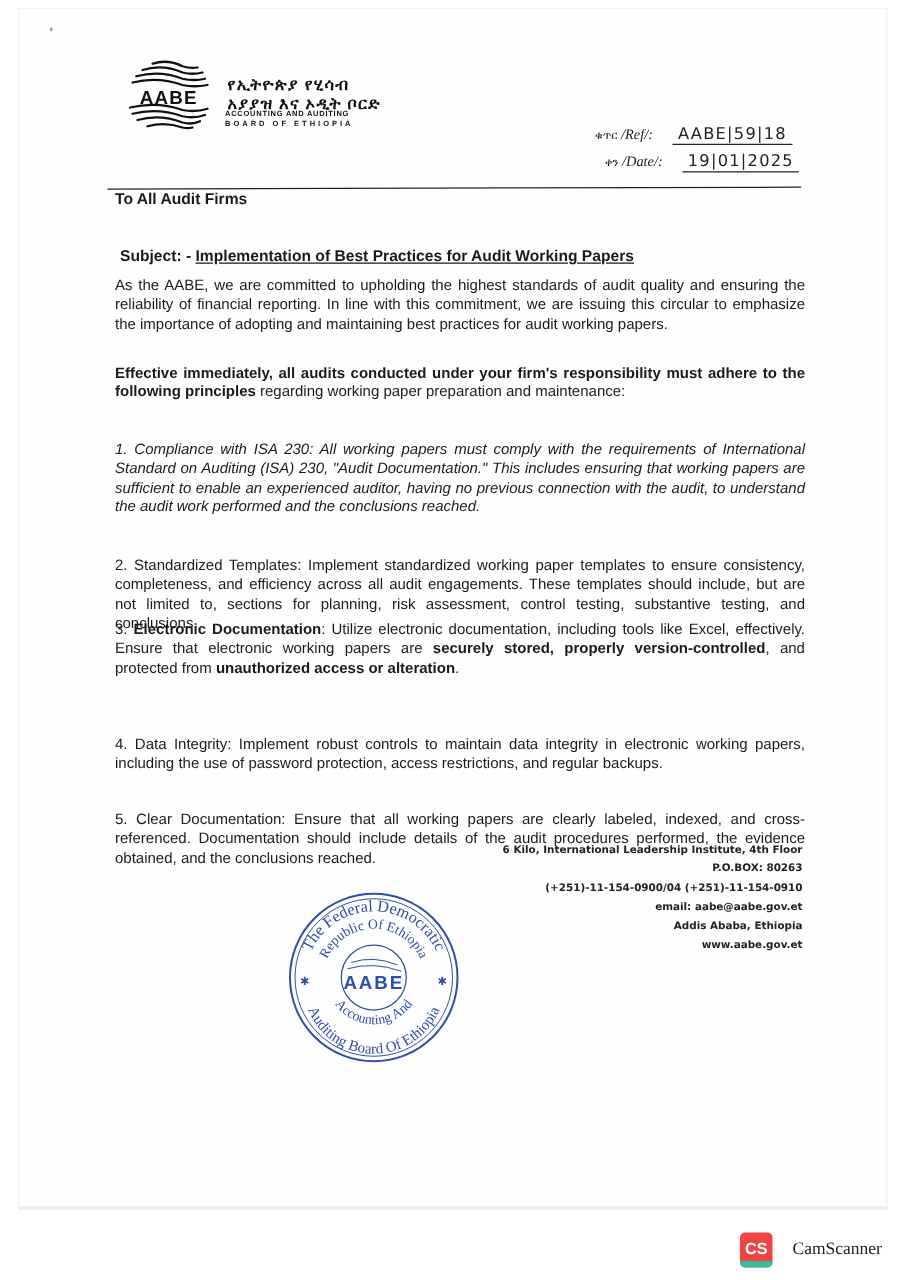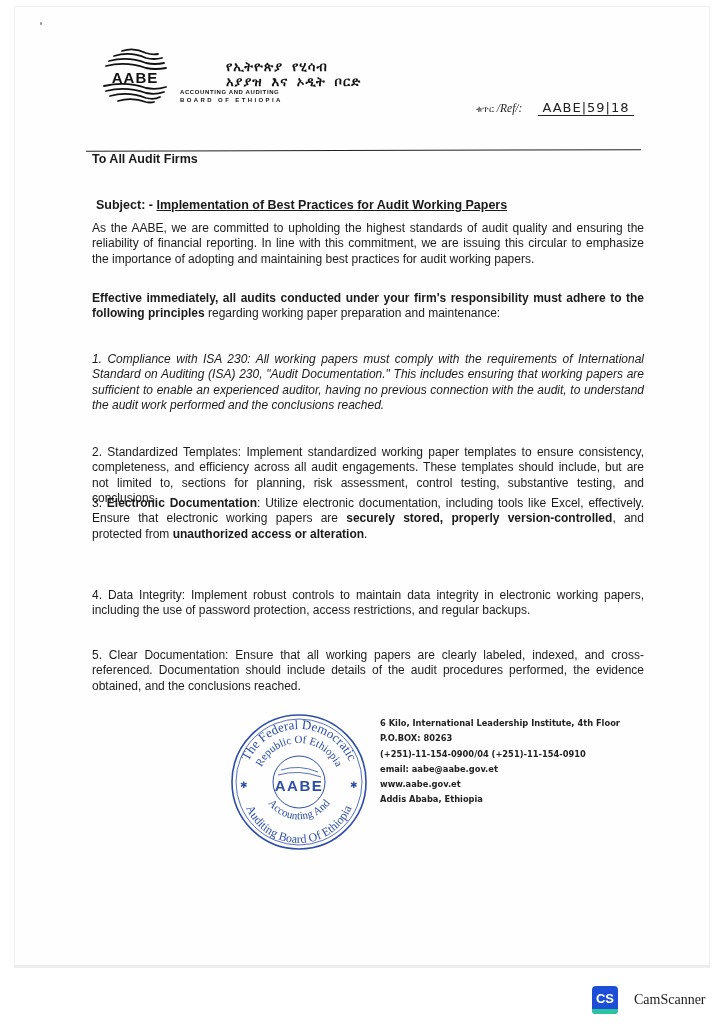--- a/index.html
+++ b/index.html
@@ -11,21 +11,21 @@
   }
   .page {
     position: absolute; left: 14px; top: 6px; width: 696px; height: 962px;
     background: #fefefe;
     box-shadow: inset 0 0 0 1px #f1eef3;
   }
   .dot { position:absolute; width:2px; height:3px; background:#999; border-radius:1px; }
 
   
   .logo-mark { position:absolute; left:100px; top:45px; width:70px; height:60px; }
-  .logo-amharic { position:absolute; left:182px; top:60px; font-family:Liberation Mono, monospace; font-size:13px; font-weight:bold; line-height:15px; color:#111; letter-spacing:1px;margin-left:44px; }
+  .logo-amharic { position:absolute; left:182px; top:60px; font-family:Liberation Sans, sans-serif; font-size:13px; font-weight:bold; line-height:15px; color:#111; letter-spacing:1px; }
   .logo-en { position:absolute; left:180px; top:88px; font-size:6px; font-weight:bold; line-height:8px; color:#111; letter-spacing:0.6px; }
   .logo-en .spaced { letter-spacing:2.4px; }
 
   .ref-block { position:absolute; left:470px; top:100px; width:210px; font-size:11px; }
   .ref-row { position:relative; height:20px; white-space:nowrap; }
   .ref-label { font-family:"Liberation Serif", serif; font-style:italic; font-size:11.5px; }
   .ref-label .am { font-family:"DejaVu Sans", sans-serif; font-style:normal; font-size:9px; }
   .ref-val { font-family:"DejaVu Sans", sans-serif; font-size:13px; color:#222; border-bottom:1px solid #222; padding:0 4px; margin-left:16px; letter-spacing:1px; }
   .ref-row.ref { padding-left:6px; }
   .ref-row.date { padding-left:14px; margin-top:2px; }
@@ -40,29 +40,29 @@
   .p-intro { top:221px; }
   .p-effective { top:291px; }
   .p-item1 { top:352px;font-style:italic; }
   .p-item2 { top:445px; }
   .p-item3 { top:496px; }
   .p-item4 { top:588px; }
   .p-item5 { top:648px; }
   .body-text p { margin:0; }
   b { font-weight:bold; }
 
-  .contact { position:absolute; left:380px; top:716px; width:262px; font-family:"DejaVu Sans", sans-serif; font-size:8.3px; font-weight:bold; line-height:15.3px; color:#222; }
+  .contact { position:absolute; left:380px; top:672px; width:262px; text-align:right; font-family:"DejaVu Sans", sans-serif; font-size:8.3px; font-weight:bold; line-height:15.3px; color:#222; }
   .contact div { white-space:nowrap; }
 
   .stamp { position:absolute; left:226px; top:712px; width:146px; height:140px; }
 
   .scan-edge { position:absolute; left:14px; top:965px; width:696px; height:2px; background:#ececec; }
 
   .camscanner { position:absolute; left:592px; top:986px; display:flex; align-items:center; }
-  .cs-badge { width:26px; height:28px; background:#1d4ed8; border-radius:4px; color:#fff; font-weight:bold; font-size:13px; display:flex; align-items:center; justify-content:center; position:relative; overflow:hidden; }
+  .cs-badge { width:26px; height:28px; background:#ef4444; border-radius:4px; color:#fff; font-weight:bold; font-size:13px; display:flex; align-items:center; justify-content:center; position:relative; overflow:hidden; }
   .cs-badge::after { content:""; position:absolute; left:0; right:0; bottom:0; height:5px; background:#2bc4a0; }
   .cs-badge span { position:relative; top:-2px; }
   .cs-name { font-family:"Liberation Serif", serif; font-size:14px; color:#222; margin-left:16px; }
 </style>
 </head>
 <body>
 
 <div class="page"></div>
 <div class="dot" style="left:40px;top:22px;"></div>
 
@@ -84,20 +84,23 @@
   <div>አያያዝ እና ኦዲት ቦርድ</div>
 </div>
 <div class="logo-en">
   <div>ACCOUNTING AND AUDITING</div>
   <div class="spaced">BOARD OF ETHIOPIA</div>
 </div>
 
 <div class="ref-block">
   <div class="ref-row ref">
     <span class="ref-label"><span class="am">ቁጥር</span> <span>/Ref/:</span></span><span class="ref-val">AABE|59|18</span>
+  </div>
+  <div class="ref-row date">
+    <span class="ref-label"><span class="am">ቀን</span> <span>/Date/:</span></span><span class="ref-val">19|01|2025</span>
   </div>
 </div>
 
 <div class="header-rule"></div>
 
 <div class="addressee">To All Audit Firms</div>
 
 <div class="subject">
   <span>Subject: - </span><span class="subj-title">Implementation of Best Practices for Audit Working Papers</span>
 </div>
@@ -149,22 +152,22 @@
     <text x="14" y="76" font-size="9">✱</text>
     <text x="124" y="76" font-size="9">✱</text>
   </g>
 </svg>
 
 <div class="contact">
   <div>6 Kilo, International Leadership Institute, 4th Floor</div>
   <div>P.O.BOX: 80263</div>
   <div>(+251)-11-154-0900/04 (+251)-11-154-0910</div>
   <div>email: aabe@aabe.gov.et</div>
+  <div>Addis Ababa, Ethiopia</div>
   <div>www.aabe.gov.et</div>
-  <div>Addis Ababa, Ethiopia</div>
 </div>
 
 <div class="scan-edge"></div>
 
 <div class="camscanner">
   <div class="cs-badge">
       <span>CS</span>
     </div>
   <span class="cs-name">CamScanner</span>
 </div>

